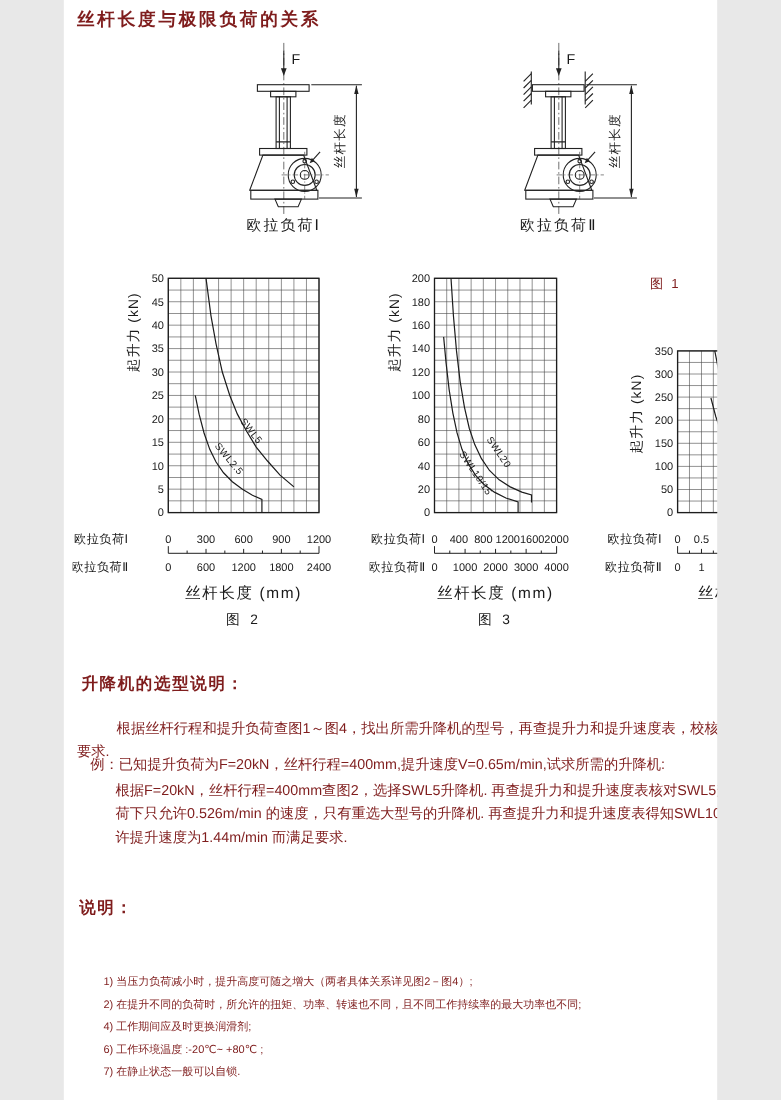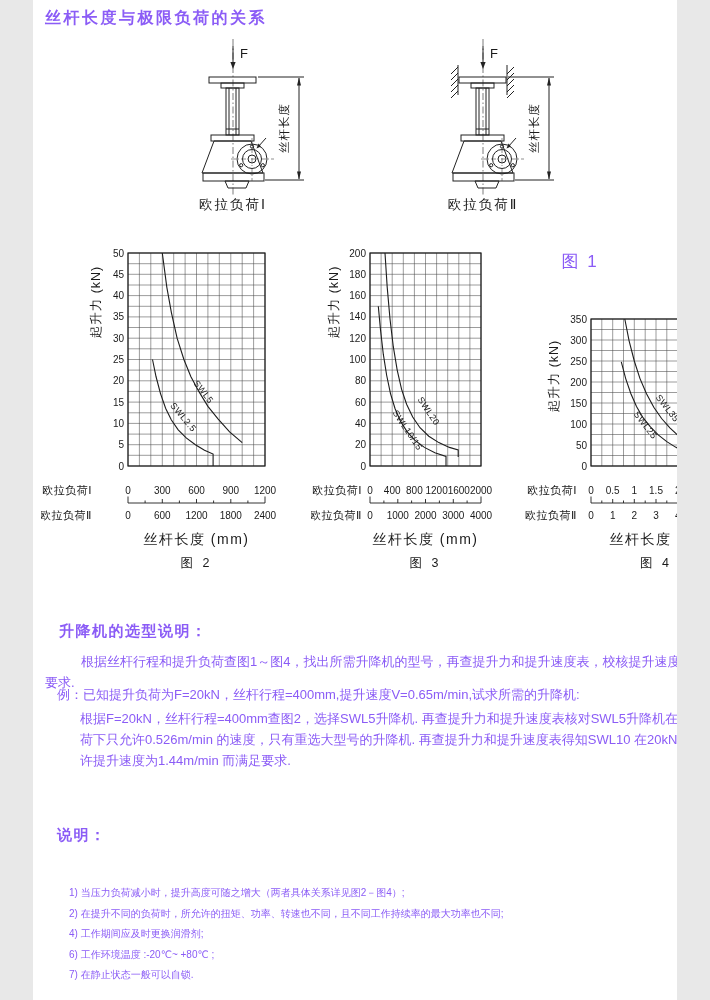--- a/index.html
+++ b/index.html
@@ -1,27 +1,27 @@
 <!DOCTYPE html>
 <html><head>
 <meta charset="utf-8">
 <style>
   html,body{margin:0;padding:0;background:#e8e8e8;}
   .page{
-    position:relative;width:644px;height:1000px;background:#ffffff;
-    font-family:"Liberation Sans","DejaVu Sans",sans-serif;color:#8b5cf6;
+    position:relative;width:594px;height:1000px;background:#ffffff;
+    font-family:"Liberation Sans","DejaVu Sans",sans-serif;color:#7f1d1d;
     overflow:hidden;margin:0 auto;
   }
   .abs{position:absolute;}
   .page-title{
     left:12px;top:8px;font-size:16px;font-weight:bold;letter-spacing:2.5px;margin:0;
   }
-  .section-heading{font-size:15px;font-weight:bold;letter-spacing:1.5px;margin:14px;}
+  .section-heading{font-size:15px;font-weight:bold;letter-spacing:1.5px;margin:4px;}
   .body-text{font-size:13px;line-height:21px;margin:0;}
-  .fig-label{font-size:17px;letter-spacing:2px;text-align:center;}
+  .fig-label{font-size:12px;letter-spacing:2px;text-align:center;}
   .notes-list{font-size:10px;line-height:20.5px;margin-top:47px;}
   .note-item{white-space:nowrap;}
   
   svg{display:block;}
   .ln{stroke:#222;fill:none;stroke-width:1;}
   .fillb{fill:#222;stroke:none;}
   .cl{stroke:#444;fill:none;stroke-width:0.7;stroke-dasharray:7 2.5 1.5 2.5;}
   .cl2{stroke:#444;fill:none;stroke-width:0.6;stroke-dasharray:5 2 1 2;}
   .jack-caption{font-size:13.5px;letter-spacing:2px;fill:#1a1a1a;}
   .jack-f{font-size:13px;fill:#1a1a1a;}

